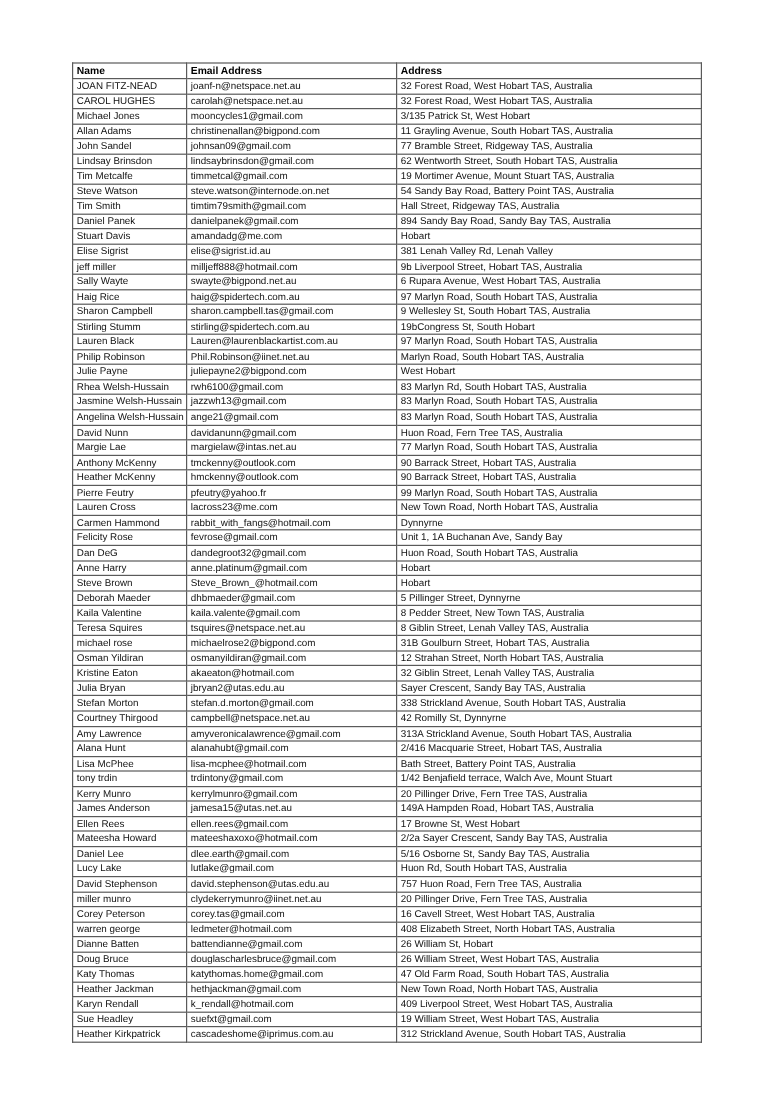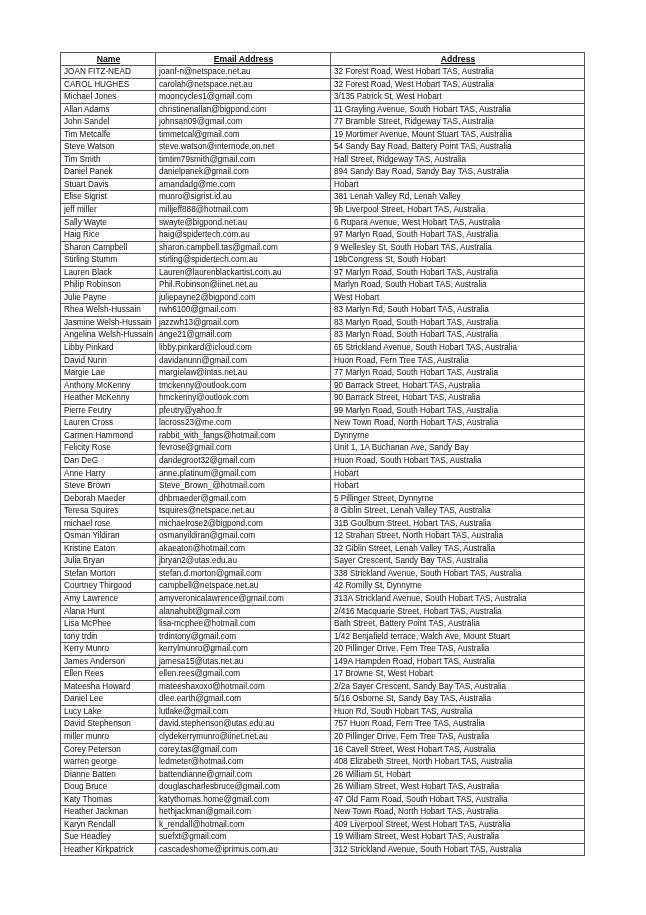--- a/index.html
+++ b/index.html
@@ -43,26 +43,25 @@
     line-height: 11.55px;
     height: 11.55px;
     white-space: nowrap;
     overflow: hidden;
     text-align: left;
     vertical-align: middle;
     color: #111111;
   }
   table.contacts thead th {
     font-weight: bold;
-    text-align: center;
+    text-align: left;
     font-size: 8.6px;
     height: 12px;
     line-height: 12px;
     color: #000000;
-    text-decoration: underline;
   }
   table.contacts tbody tr td:first-child { padding-left: 3px; }
 </style>
 </head>
 <body>
 
 <div class="page">
   <div class="table-wrap">
     <table class="contacts">
       <colgroup>
@@ -97,20 +96,25 @@
             <td>Allan Adams</td>
             <td>christinenallan@bigpond.com</td>
             <td>11 Grayling Avenue, South Hobart TAS, Australia</td>
           </tr>
           <tr>
             <td>John Sandel</td>
             <td>johnsan09@gmail.com</td>
             <td>77 Bramble Street, Ridgeway TAS, Australia</td>
           </tr>
           <tr>
+            <td>Lindsay Brinsdon</td>
+            <td>lindsaybrinsdon@gmail.com</td>
+            <td>62 Wentworth Street, South Hobart TAS, Australia</td>
+          </tr>
+          <tr>
             <td>Tim Metcalfe</td>
             <td>timmetcal@gmail.com</td>
             <td>19 Mortimer Avenue, Mount Stuart TAS, Australia</td>
           </tr>
           <tr>
             <td>Steve Watson</td>
             <td>steve.watson@internode.on.net</td>
             <td>54 Sandy Bay Road, Battery Point TAS, Australia</td>
           </tr>
           <tr>
@@ -123,21 +127,21 @@
             <td>danielpanek@gmail.com</td>
             <td>894 Sandy Bay Road, Sandy Bay TAS, Australia</td>
           </tr>
           <tr>
             <td>Stuart Davis</td>
             <td>amandadg@me.com</td>
             <td>Hobart</td>
           </tr>
           <tr>
             <td>Elise Sigrist</td>
-            <td>munro@sigrist.id.au</td>
+            <td>elise@sigrist.id.au</td>
             <td>381 Lenah Valley Rd, Lenah Valley</td>
           </tr>
           <tr>
             <td>jeff miller</td>
             <td>milljeff888@hotmail.com</td>
             <td>9b Liverpool Street, Hobart TAS, Australia</td>
           </tr>
           <tr>
             <td>Sally Wayte</td>
             <td>swayte@bigpond.net.au</td>
@@ -182,25 +186,20 @@
             <td>Jasmine  Welsh-Hussain</td>
             <td>jazzwh13@gmail.com</td>
             <td>83 Marlyn Road, South Hobart TAS, Australia</td>
           </tr>
           <tr>
             <td>Angelina  Welsh-Hussain</td>
             <td>ange21@gmail.com</td>
             <td>83 Marlyn Road, South Hobart TAS, Australia</td>
           </tr>
           <tr>
-            <td>Libby Pinkard</td>
-            <td>libby.pinkard@icloud.com</td>
-            <td>65 Strickland Avenue, South Hobart TAS, Australia</td>
-          </tr>
-          <tr>
             <td>David Nunn</td>
             <td>davidanunn@gmail.com</td>
             <td>Huon Road, Fern Tree TAS, Australia</td>
           </tr>
           <tr>
             <td>Margie Lae</td>
             <td>margielaw@intas.net.au</td>
             <td>77 Marlyn Road, South Hobart TAS, Australia</td>
           </tr>
           <tr>
@@ -245,20 +244,25 @@
           </tr>
           <tr>
             <td>Steve Brown</td>
             <td>Steve_Brown_@hotmail.com</td>
             <td>Hobart</td>
           </tr>
           <tr>
             <td>Deborah Maeder</td>
             <td>dhbmaeder@gmail.com</td>
             <td>5 Pillinger Street, Dynnyrne</td>
+          </tr>
+          <tr>
+            <td>Kaila  Valentine</td>
+            <td>kaila.valente@gmail.com</td>
+            <td>8 Pedder Street, New Town TAS, Australia</td>
           </tr>
           <tr>
             <td>Teresa Squires</td>
             <td>tsquires@netspace.net.au</td>
             <td>8 Giblin Street, Lenah Valley TAS, Australia</td>
           </tr>
           <tr>
             <td>michael rose</td>
             <td>michaelrose2@bigpond.com</td>
             <td>31B Goulburn Street, Hobart TAS, Australia</td>

